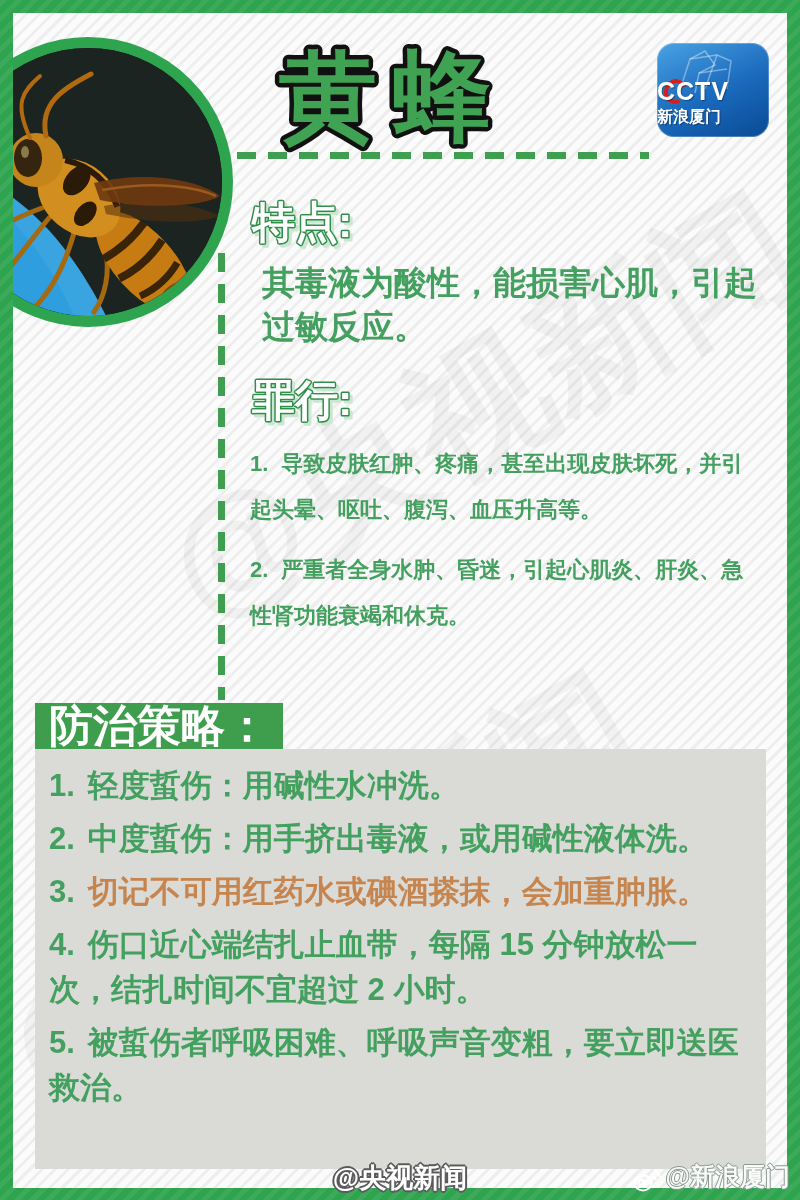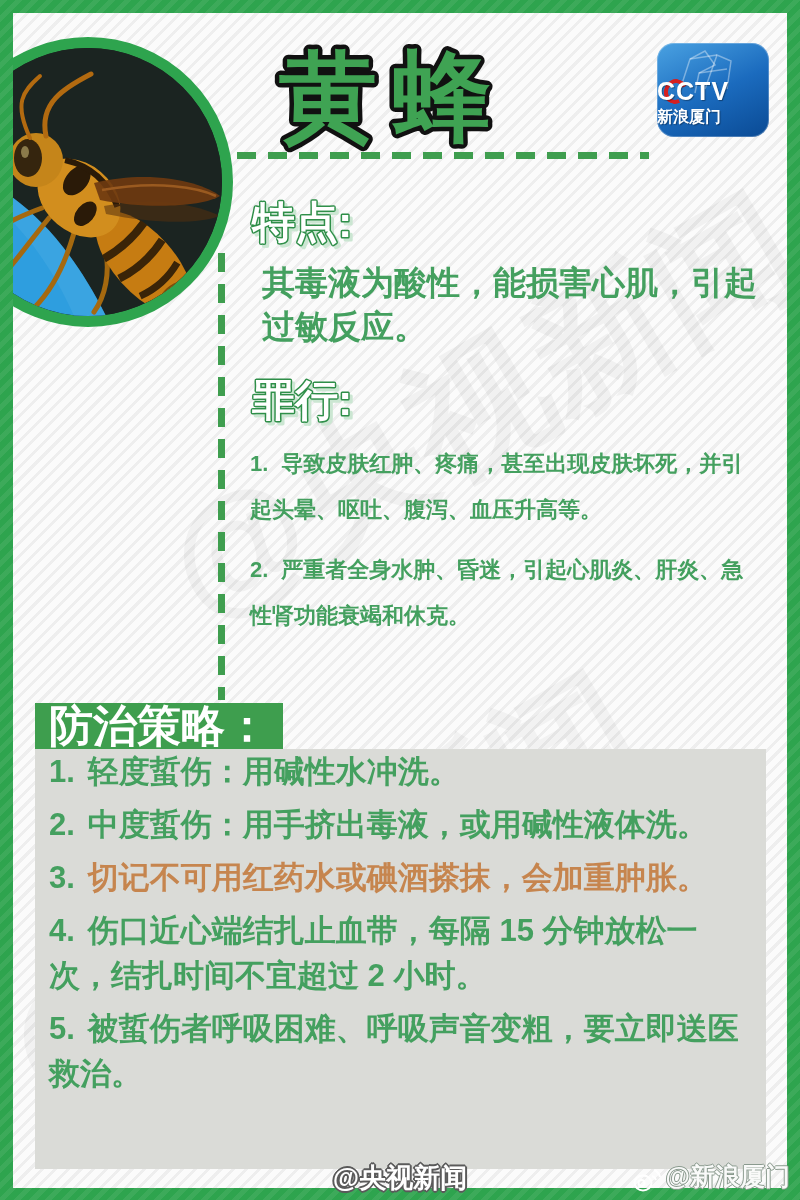--- a/index.html
+++ b/index.html
@@ -50,21 +50,21 @@
   .body-text{margin:12px 0 0 12px;font-size:33px;line-height:44px;font-weight:bold;
     color:var(--body_green,#44A05F);}
   .crime-item{margin:14px 0 0 0;font-size:22px;line-height:46px;font-weight:bold;
     color:var(--body_green,#44A05F);}
   .crimes-heading{margin-top:22px;}
   .num{margin-right:13px;}
   
   .badge{position:absolute;left:22px;top:690px;height:46px;line-height:46px;padding:0 14px;
     background:var(--badge_green,#3E9E4E);color:#fff;font-size:44px;font-weight:bold;z-index:1;}
   .graybox{position:absolute;left:22px;top:736px;width:731px;height:420px;z-index:1;
-    background:var(--box_gray,#DADBD7);padding:0 14px 0 14px;box-sizing:border-box;}
+    background:var(--box_gray,#DADBD7);padding:14px 14px 0 14px;box-sizing:border-box;}
   .strategy-item{font-size:31px;line-height:45px;font-weight:bold;margin:0 0 8px 0;
     color:var(--body_green,#44A05F);}
   .strategy-item .warn{color:var(--warning_orange,#C6854E);}
   
   .footer-center{position:absolute;left:0;width:800px;top:1160px;text-align:center;z-index:5;
     font-size:27px;font-weight:bold;color:#fff;
     text-shadow:-2px 0 0 #5a5a5a,2px 0 0 #5a5a5a,0 -2px 0 #5a5a5a,0 2px 0 #5a5a5a,
       -1px -1px 0 #5a5a5a,1px 1px 0 #5a5a5a,1px -1px 0 #5a5a5a,-1px 1px 0 #5a5a5a;}
   .footer-right{position:absolute;right:10px;top:1160px;z-index:5;display:flex;align-items:flex-end;gap:4px;
     font-size:25px;font-weight:bold;color:rgba(255,255,255,.95);

